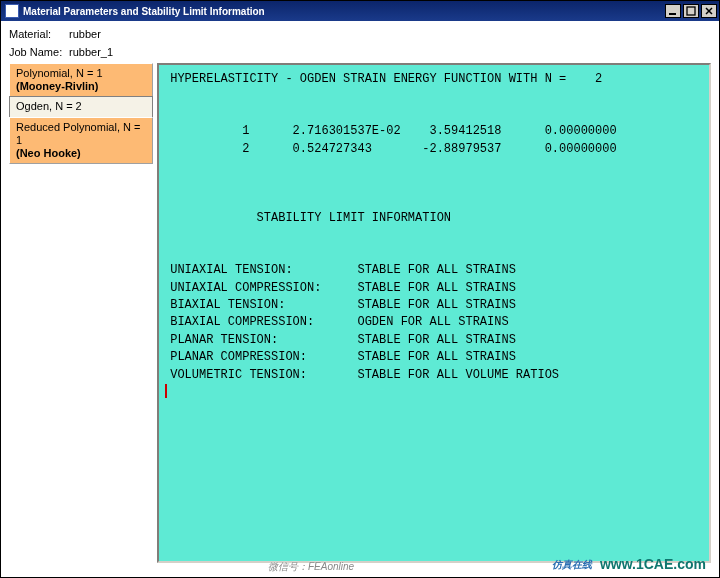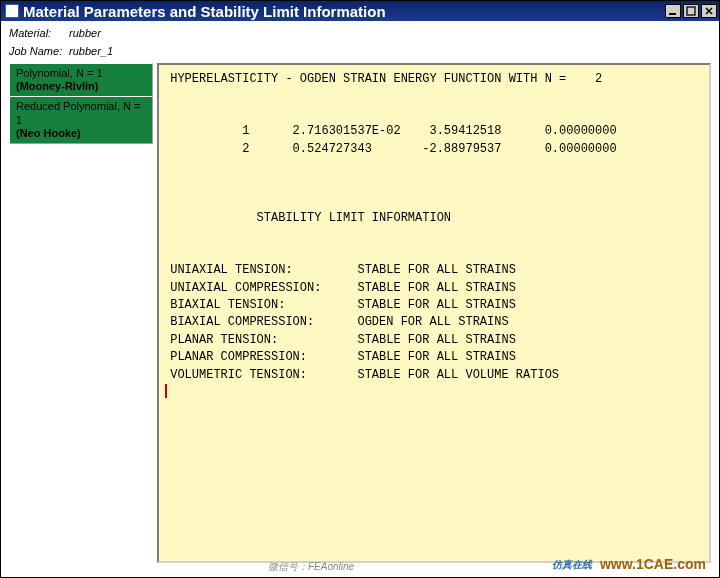--- a/index.html
+++ b/index.html
@@ -32,21 +32,21 @@
     width: 14px;
     height: 14px;
     background: #fff;
     border: 1px solid #3a5ab0;
     margin-right: 4px;
     box-sizing: border-box;
   }
   .titlebar-title {
     font-weight: bold;
     flex: 1;
-    font-size: 15px;
+    font-size: 10px;
   }
   .titlebar-buttons {
     display: flex;
     gap: 2px;
   }
   .titlebar-btn {
     width: 16px;
     height: 14px;
     background: #d4d0c8;
     border: 1px solid #000;
@@ -60,60 +60,59 @@
     color: #000;
   }
   .titlebar-btn svg { display:block; }
   .content-area {
     padding: 6px 8px 0 8px;
   }
   .info-row {
     display: flex;
     margin-bottom: 4px;
     height: 14px;
-    align-items: flex-start;
-    font-style: italic;
+    align-items: center;
   }
   .info-label {
     width: 60px;
   }
   .info-value {
   }
   .lower {
     display: flex;
     padding: 0 8px 8px 8px;
     gap: 4px;
   }
   .sidebar {
     width: 144px;
     display: flex;
     flex-direction: column;
   }
   .sidebar-item {
     border: 1px solid #a0a0a0;
     border-top-color: #fff;
     border-left-color: #fff;
-    background: #15803d;
+    background: #fdba74;
     padding: 3px 6px;
     line-height: 1.2;
     cursor: pointer;
     margin-bottom: -1px;
   }
   .sidebar-item.selected {
     background: #f5f2e7;
     border: 1px solid #808080;
   }
   .sidebar-sub {
     display: block;
     font-weight: bold;
   }
   .main-sunken {
     flex: 1;
     border: 2px inset #d4d0c8;
-    background: #fef9c3;
+    background: #5eead4;
     height: 500px;
     padding: 6px 4px;
     box-sizing: border-box;
     overflow: hidden;
   }
   .mono {
     font-family: "Courier New", monospace;
     font-size: 12px;
     white-space: pre;
     line-height: 1.45;
@@ -152,21 +151,21 @@
     bottom: 4px;
     color: #2b6fb2;
     font-style: italic;
     font-weight: bold;
     font-size: 10px;
   }
   .wm-right-b {
     position: absolute;
     right: 6px;
     bottom: 4px;
-    color: #a16207;
+    color: #0f766e;
     font-family: Arial, sans-serif;
     font-weight: bold;
     font-size: 14px;
   }
 </style>
 </head>
 <body>
 
 <div class="outer-border">
 
@@ -203,20 +202,23 @@
       <span class="info-value">rubber_1</span>
     </div>
   </div>
 
   <div class="lower">
     <div class="sidebar">
       <div class="sidebar-item">
         <span>Polynomial, N = 1</span>
         <span class="sidebar-sub">(Mooney-Rivlin)</span>
       </div>
+      <div class="sidebar-item selected">
+        <span>Ogden, N = 2</span>
+      </div>
       <div class="sidebar-item">
         <span>Reduced Polynomial, N = 1</span>
         <span class="sidebar-sub">(Neo Hooke)</span>
       </div>
     </div>
 
     <div class="main-sunken">
 <div class="mono"> HYPERELASTICITY - OGDEN STRAIN ENERGY FUNCTION WITH N =    2</div>
 <div class="mono"> </div>
 <div class="mono"> </div>

